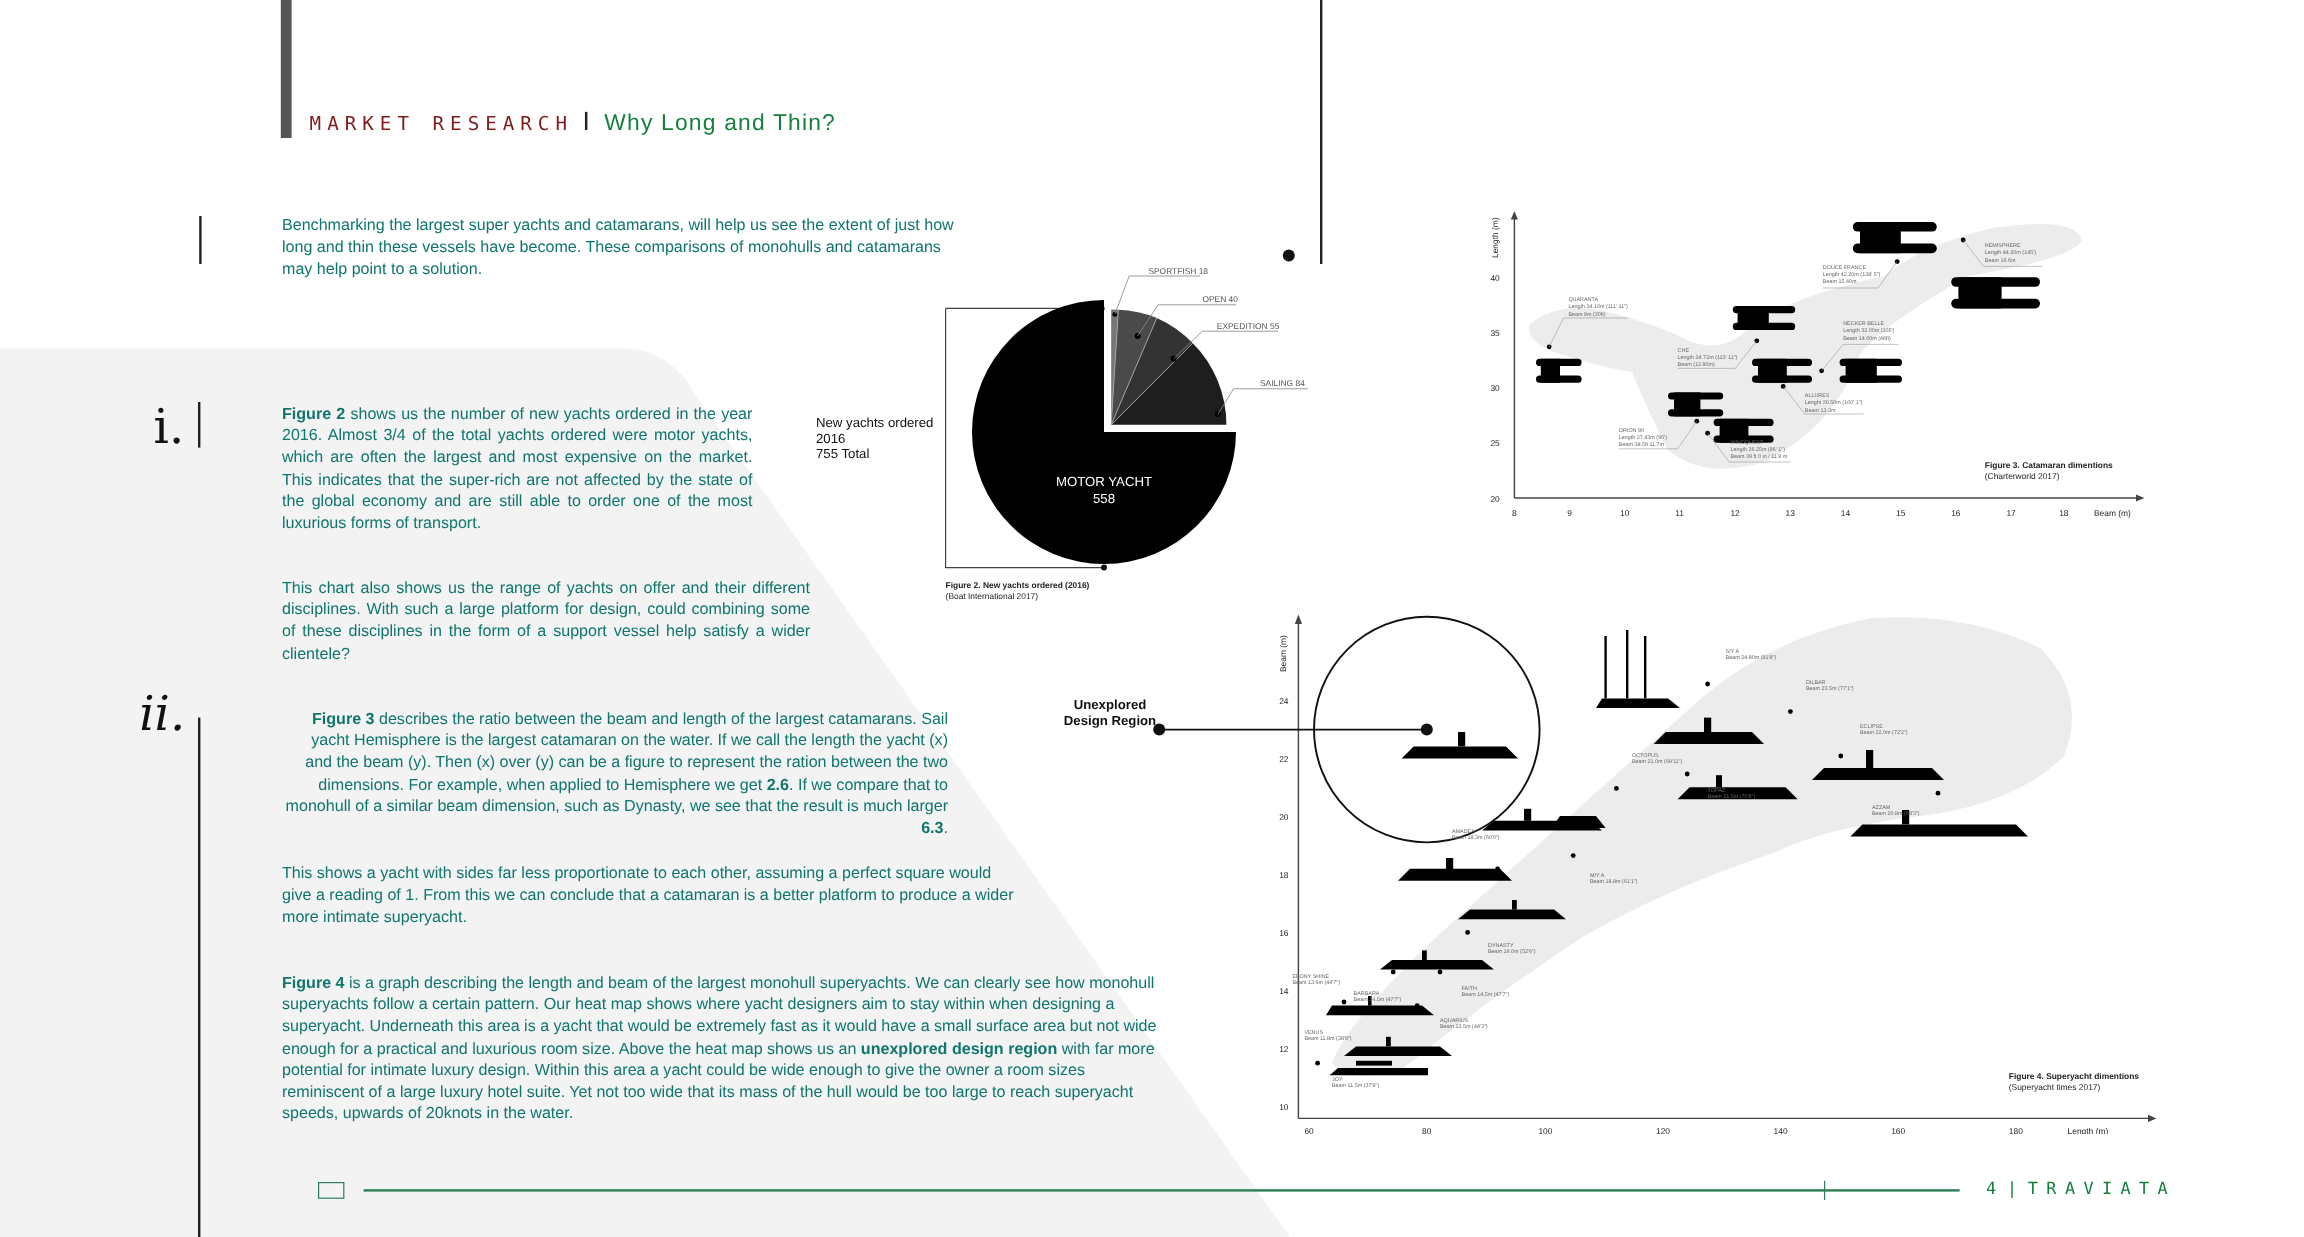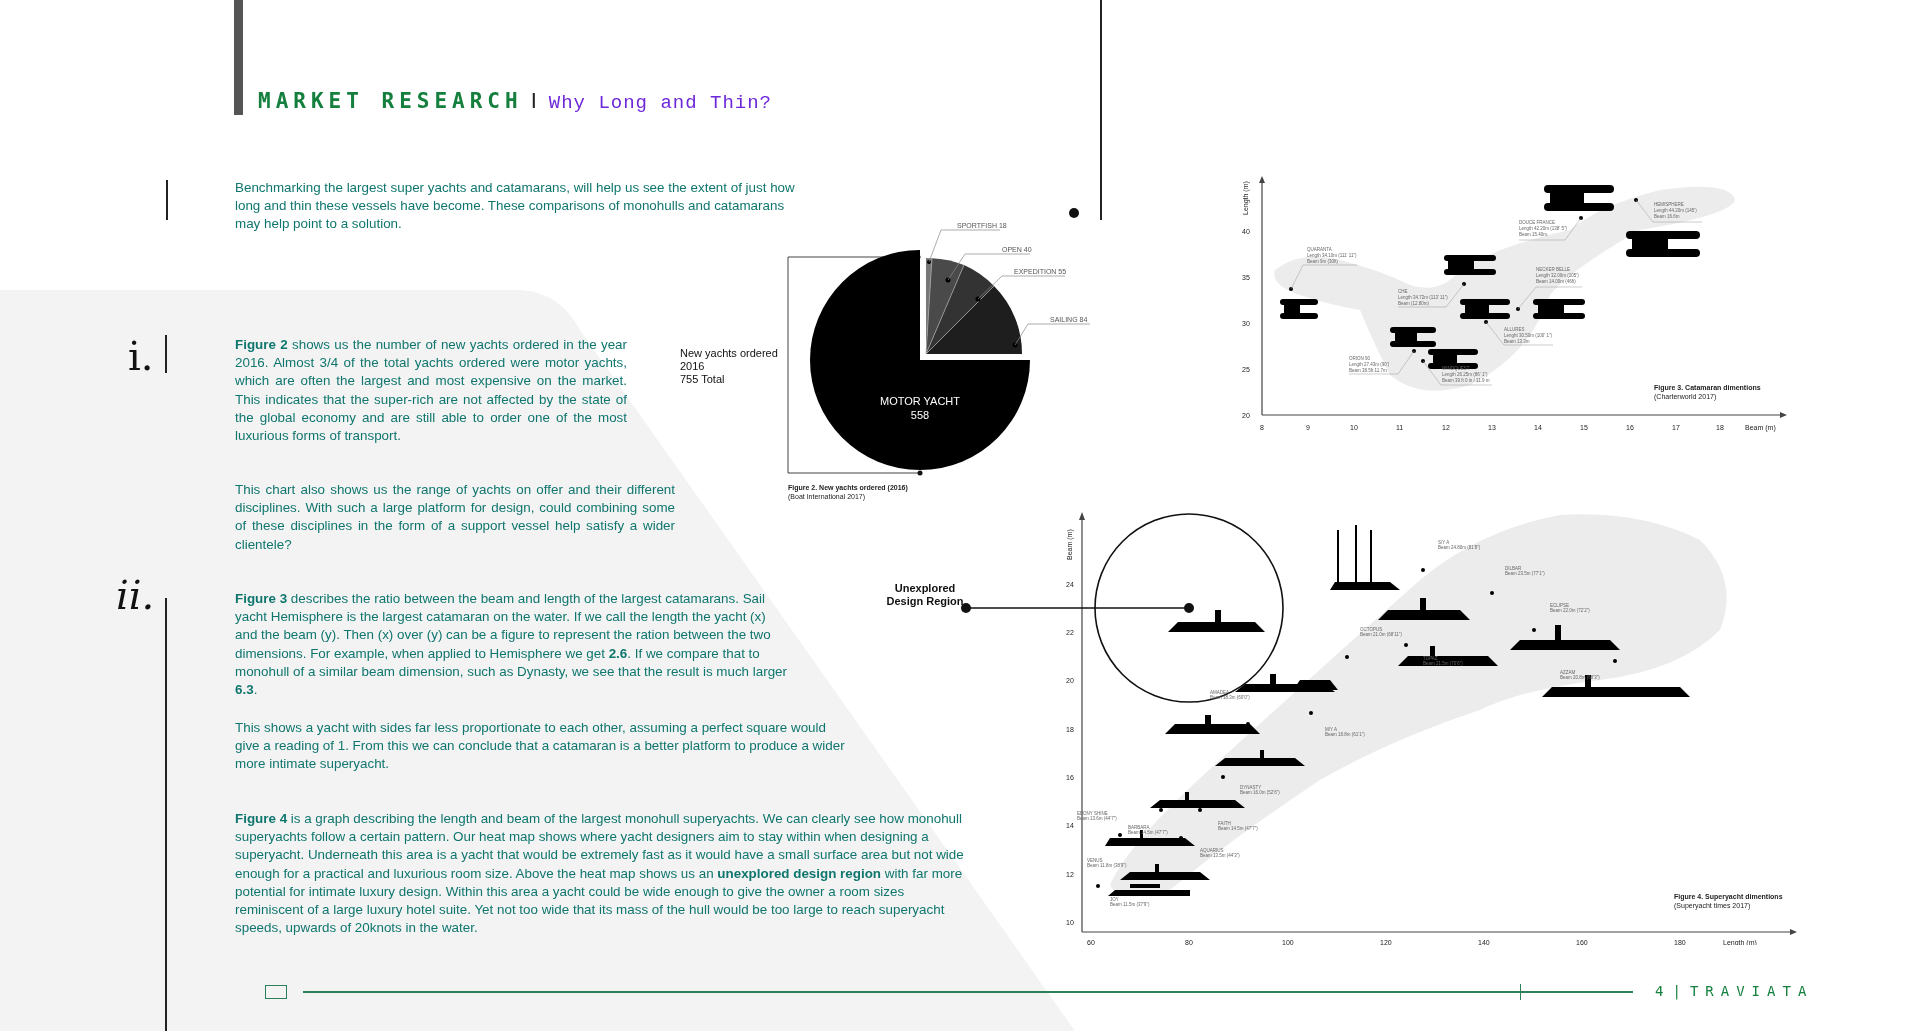--- a/index.html
+++ b/index.html
@@ -1,23 +1,23 @@
 <!DOCTYPE html>
 <html><head>
 <meta charset="utf-8">
 <style>
   html,body{margin:0;padding:0;}
   body{width:1920px;height:1031px;position:relative;overflow:hidden;background:#fff;font-family:"Liberation Sans",sans-serif;color:#111;}
   .bgshape{position:absolute;left:0;top:0;width:1920px;height:1031px;z-index:0;}
   .abs{position:absolute;}
   .topbar{left:234px;top:0;width:9px;height:115px;background:#555;}
   .title{left:258px;top:88px;font-size:22px;letter-spacing:4px;}
-  .title .mr{color:#15803d;font-family:"DejaVu Sans Mono",monospace;font-size:21px;letter-spacing:5px;font-weight:bold;}
+  .title .mr{color:#7f1d1d;font-family:"DejaVu Sans Mono",monospace;font-size:16px;letter-spacing:5px;}
   .title .sep{color:#222;margin:0 8px;}
-  .title .sub{color:#6d28d9;font-family:Liberation Mono, monospace;font-size:19px;letter-spacing:1px;}
+  .title .sub{color:#15803d;font-family:Liberation Sans, sans-serif;font-size:19px;letter-spacing:1px;}
   .vline{background:#222;width:2px;}
   .para{font-size:13.4px;line-height:18.2px;color:#0f766e;}
   .para b{font-weight:bold;}
   .roman{font-family:"DejaVu Serif",serif;font-size:40px;color:#111;}
   svg text{font-family:"Liberation Sans",sans-serif;}
   .footer-line{left:303px;top:991px;width:1330px;height:2px;background:#2e7d5b;}
   .footer-text{left:1655px;top:983px;font-size:14px;color:#15803d;letter-spacing:7px;font-family:"DejaVu Sans Mono",monospace;}
 </style>
 </head>
 <body>
@@ -39,21 +39,21 @@
 
 <div class="abs roman" style="left:128px;top:333px;">i.</div>
 <div class="abs vline" style="left:165px;top:335px;height:38px;"></div>
 <div class="abs para" style="left:235px;top:336px;width:392px;text-align:justify;">
   <b>Figure 2</b><span> shows us the number of new yachts ordered in the year 2016. Almost 3/4 of the total yachts ordered were motor yachts, which are often the largest and most expensive on the market. This indicates that the super-rich are not affected by the state of the global economy and are still able to order one of the most luxurious forms of transport.</span>
 </div>
 <div class="abs para" style="left:235px;top:481px;width:440px;text-align:justify;">This chart also shows us the range of yachts on offer and their different disciplines. With such a large platform for design, could combining some of these disciplines in the form of a support vessel help satisfy a wider clientele?</div>
 
 <div class="abs roman" style="left:116px;top:572px;font-style:italic;">ii.</div>
 <div class="abs vline" style="left:165px;top:598px;height:433px;"></div>
-<div class="abs para" style="left:235px;top:590px;width:555px;">
+<div class="abs para" style="left:235px;top:590px;width:555px;text-align:right;">
   <b>Figure 3</b><span> describes the ratio between the beam and length of the largest catamarans. Sail yacht Hemisphere is the largest catamaran on the water. If we call the length the yacht (x) and the beam (y). Then (x) over (y) can be a figure to represent the ration between the two dimensions. For example, when applied to Hemisphere we get </span><b>2.6</b><span>. If we compare that to monohull of a similar beam dimension, such as Dynasty, we see that the result is much larger </span><b>6.3</b><span>.</span>
 </div>
 <div class="abs para" style="left:235px;top:719px;width:615px;">This shows a yacht with sides far less proportionate to each other, assuming a perfect square would give a reading of 1. From this we can conclude that a catamaran is a better platform to produce a wider more intimate superyacht.</div>
 <div class="abs para" style="left:235px;top:810px;width:730px;">
   <b>Figure 4</b><span> is a graph describing the length and beam of the largest monohull superyachts. We can clearly see how monohull superyachts follow a certain pattern. Our heat map shows where yacht designers aim to stay within when designing a superyacht. Underneath this area is a yacht that would be extremely fast as it would have a small surface area but not wide enough for a practical and luxurious room size. Above the heat map shows us an </span><b>unexplored design region</b><span> with far more potential for intimate luxury design. Within this area a yacht could be wide enough to give the owner a room sizes reminiscent of a large luxury hotel suite. Yet not too wide that its mass of the hull would be too large to reach superyacht speeds, upwards of 20knots in the water.</span>
 </div>
 
 <div class="abs" style="left:680px;top:347px;width:110px;text-align:left;font-size:11px;line-height:13px;">
   <div>New yachts ordered 2016</div>
   <div>755 Total</div>

